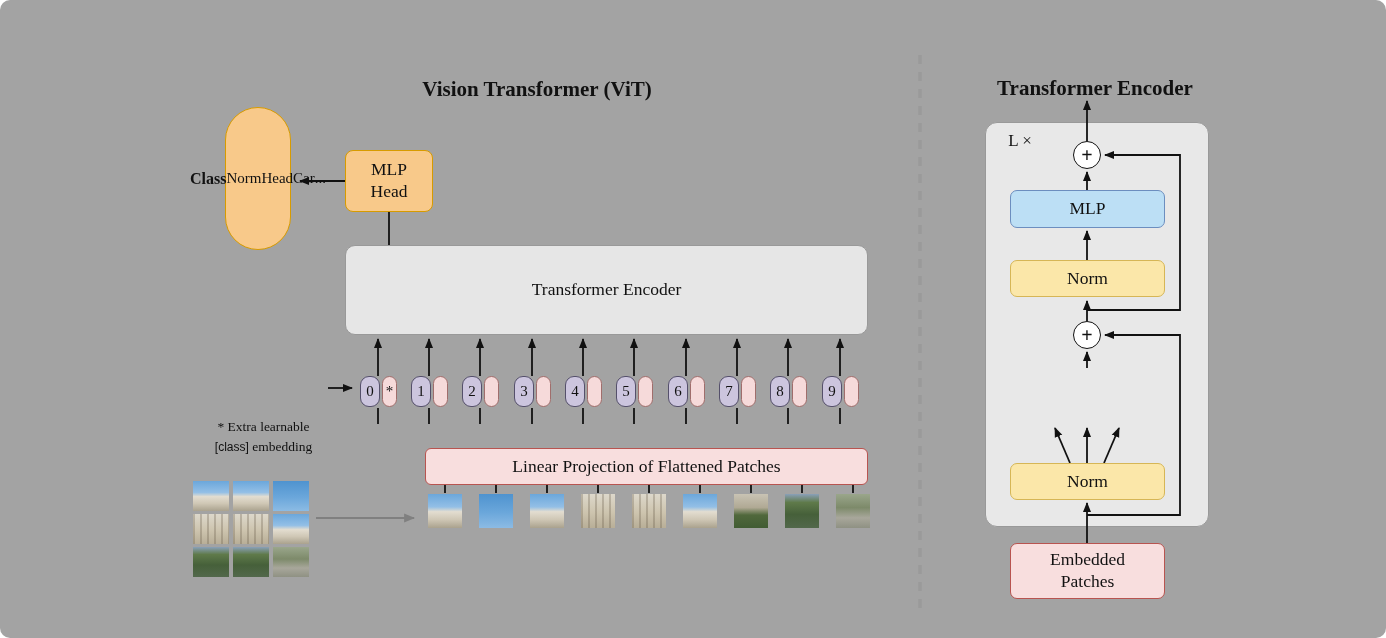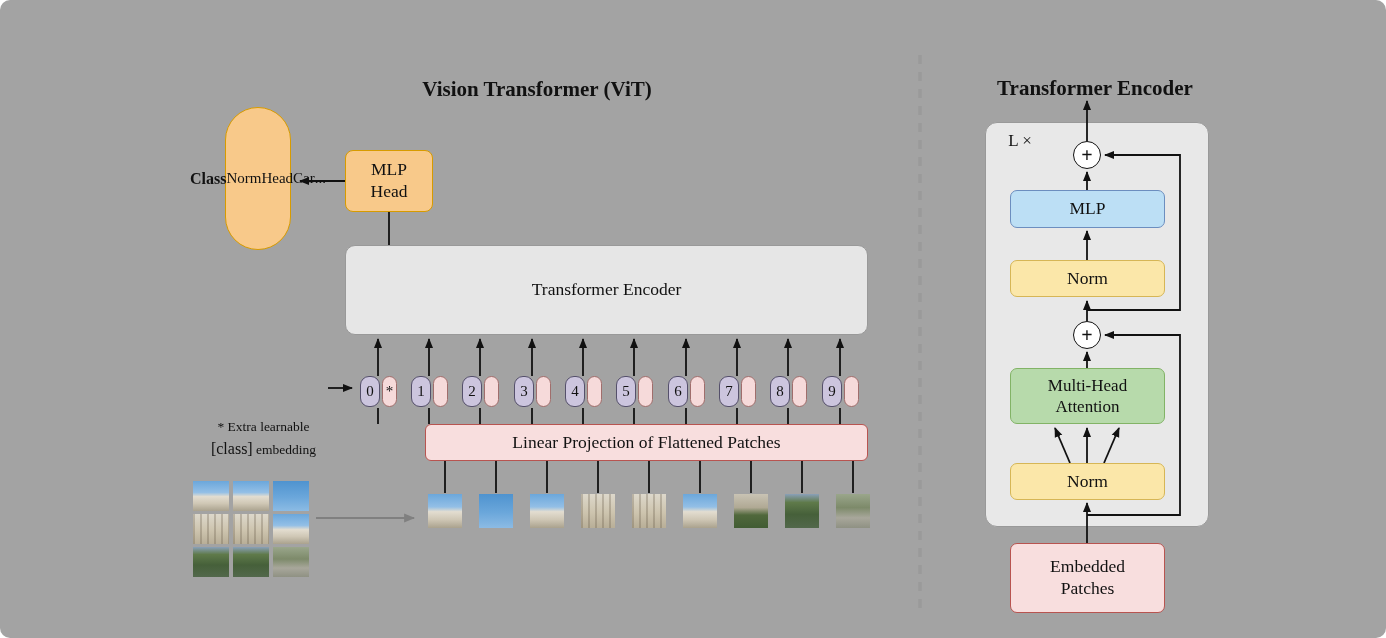--- a/index.html
+++ b/index.html
@@ -7,31 +7,31 @@
           font-family:"Liberation Serif","DejaVu Serif",serif;color:#111;overflow:hidden;border-radius:10px;}
   .box{position:absolute;box-sizing:border-box;display:flex;align-items:center;
        justify-content:center;text-align:center;z-index:3;line-height:1.25;}
   .ml{white-space:pre-line;}
   .col{flex-direction:row;}
 
   
   .diagram-title{font-weight:bold;font-size:21px;background:transparent;}
   .side-label{font-weight:bold;font-size:15px;line-height:1.3;}
   .note{position:absolute;z-index:3;font-size:13.5px;text-align:center;line-height:1.45;}
-  .note .mono{font-family:Liberation Serif, serif;font-size:16px;}
+  .note .mono{font-family:Liberation Sans, sans-serif;font-size:12px;}
 
   
   .class-pill{left:225px;top:107px;width:66px;height:143px;background:#F8C98A;
               border:1.6px solid #D79B00;border-radius:33px;font-size:15px;}
   .class-pill .hdr{font-weight:bold;font-size:16px;}
   .mlp-head{left:345px;top:150px;width:88px;height:62px;background:#F8C98A;
             border:1.6px solid #D79B00;border-radius:8px;font-size:17.5px;}
   .enc-box{left:345px;top:245px;width:523px;height:90px;background:#E6E6E6;
            border:1.6px solid #999999;border-radius:10px;font-size:17.5px;}
-  .linproj{left:425px;top:424px;width:443px;height:37px;background:#F8DEDE;
+  .linproj{left:425px;top:448px;width:443px;height:37px;background:#F8DEDE;
            border:1.6px solid #B85450;border-radius:6px;font-size:17.5px;}
 
   
   .token{position:absolute;top:376px;display:flex;z-index:3;}
   .tok-pos{width:20px;height:31px;background:#CCC5DE;border:1.4px solid #55506B;
            border-radius:9px;font-size:15px;display:flex;align-items:center;
            justify-content:center;box-sizing:border-box;}
   .tok-patch{width:15px;height:31px;background:#F6DADA;border:1.4px solid #A06E6C;
              border-radius:8px;margin-left:2px;font-size:15px;display:flex;
              align-items:center;justify-content:center;box-sizing:border-box;}
@@ -53,21 +53,21 @@
                  background:#E8E8E8;border:1.6px solid #999999;border-radius:12px;z-index:1;}
   .loop-label{left:998px;top:130px;font-size:17px;width:44px;height:22px;}
   .plus{width:28px;height:28px;border-radius:50%;background:#ffffff;border:1.8px solid #111;
         font-size:20px;font-weight:bold;}
   .mlp-box {left:1010px;top:190px;width:155px;height:38px;background:#BCDFF5;
             border:1.6px solid #6C8EBF;border-radius:7px;font-size:17.5px;}
   .norm-box{left:1010px;width:155px;height:37px;background:#FBE7A9;
             border:1.6px solid #D6B656;border-radius:7px;font-size:17.5px;}
   .mha-box {left:1010px;top:368px;width:155px;height:56px;background:#B7DAAB;
             border:1.6px solid #82B366;border-radius:7px;font-size:17px;}
-  .embed-box{left:1010px;top:543px;width:155px;height:70px;background:#F8DEDE;
+  .embed-box{left:1010px;top:543px;width:155px;height:56px;background:#F8DEDE;
              border:1.6px solid #B85450;border-radius:7px;font-size:17.5px;}
 
   svg.wires{position:absolute;left:0;top:0;z-index:2;pointer-events:none;}
 </style>
 </head>
 <body>
 
 <div id="canvas">
 
   <svg class="wires" width="1386" height="638" viewBox="0 0 1386 638">
@@ -233,19 +233,17 @@
 
   <div class="enc-container"></div>
 
   <div class="box loop-label">L ×</div>
 
   <div class="box plus" style="left:1073px;top:141px;">+</div>
   <div class="box plus" style="left:1073px;top:321px;">+</div>
 
   <div class="box mlp-box">MLP</div>
   <div class="box norm-box" style="top:260px;">Norm</div>
-  <div class="box ml mha-box">Multi-Head
-Attention</div>
   <div class="box norm-box" style="top:463px;">Norm</div>
   <div class="box ml embed-box">Embedded
 Patches</div>
 
 </div>
 
 </body></html>

